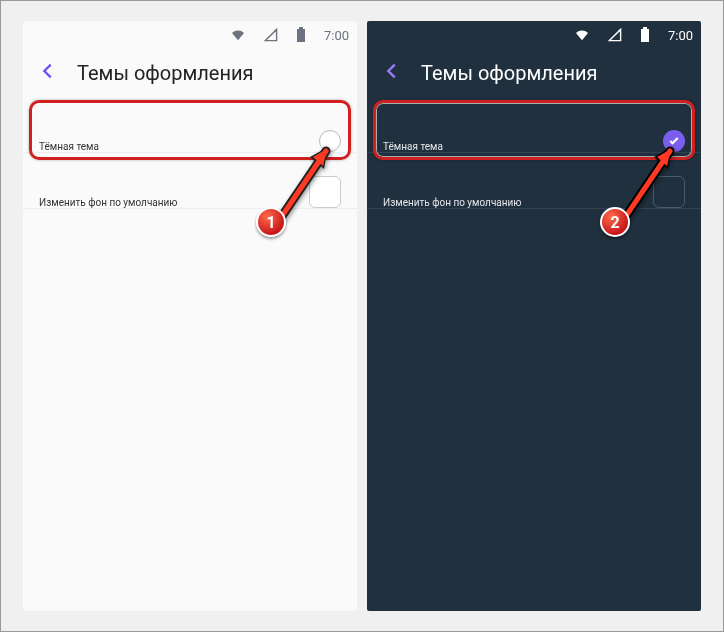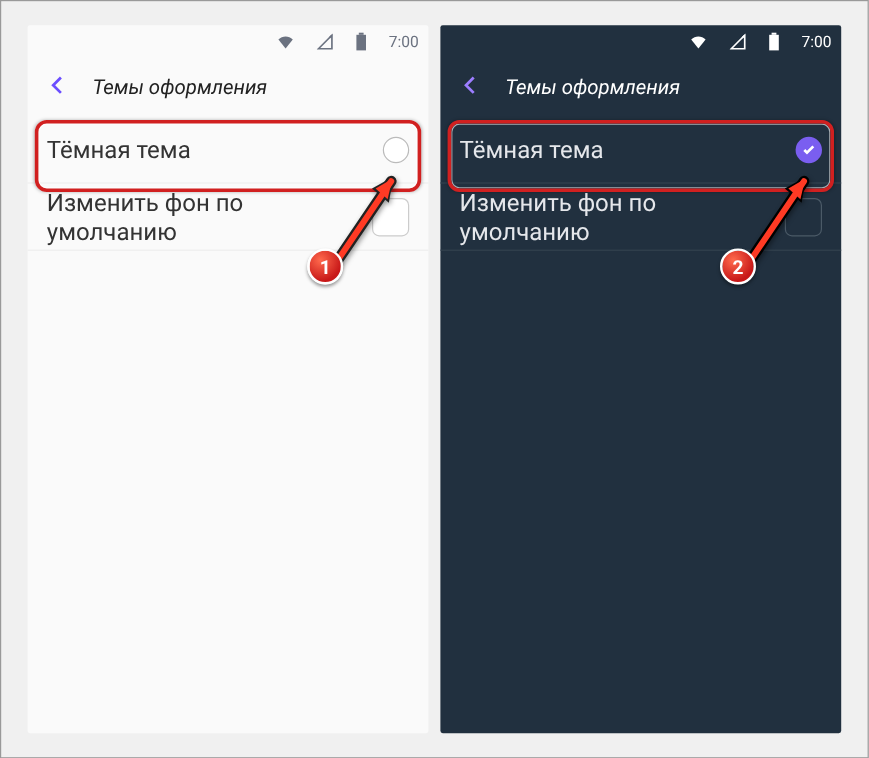--- a/index.html
+++ b/index.html
@@ -41,37 +41,36 @@
   .dark  .statusbar { color: #fff; }
   .ico { display:inline-flex; align-items:center; }
 
   
   .appbar {
     height: 48px;
     display: flex;
     align-items: center;
     gap: 18px;
     padding: 0 14px;
-    font-size: 17px;
-    font-style: italic;
+    font-size: 20px;
   }
   .light .appbar { color: #222; }
   .dark  .appbar { color: #fff; }
   .back-arrow svg { width: 22px; height: 22px; }
   .light .back-arrow svg { stroke: #6b4eff; }
   .dark  .back-arrow svg { stroke: #9c7dff; }
 
   
   .row {
     height: 56px;
     display: flex;
-    align-items: center;
+    align-items: flex-end;
     justify-content: space-between;
     padding: 0 16px;
-    font-size: 20px;
+    font-size: 10px;
     position: relative;
   }
   .light .row { border-bottom: 1px solid #eee; }
   .dark  .row { border-bottom: 1px solid #33424f; }
 
   
   .highlight {
     position: absolute;
     left: 6px; right: 6px;
     top: 79px;

